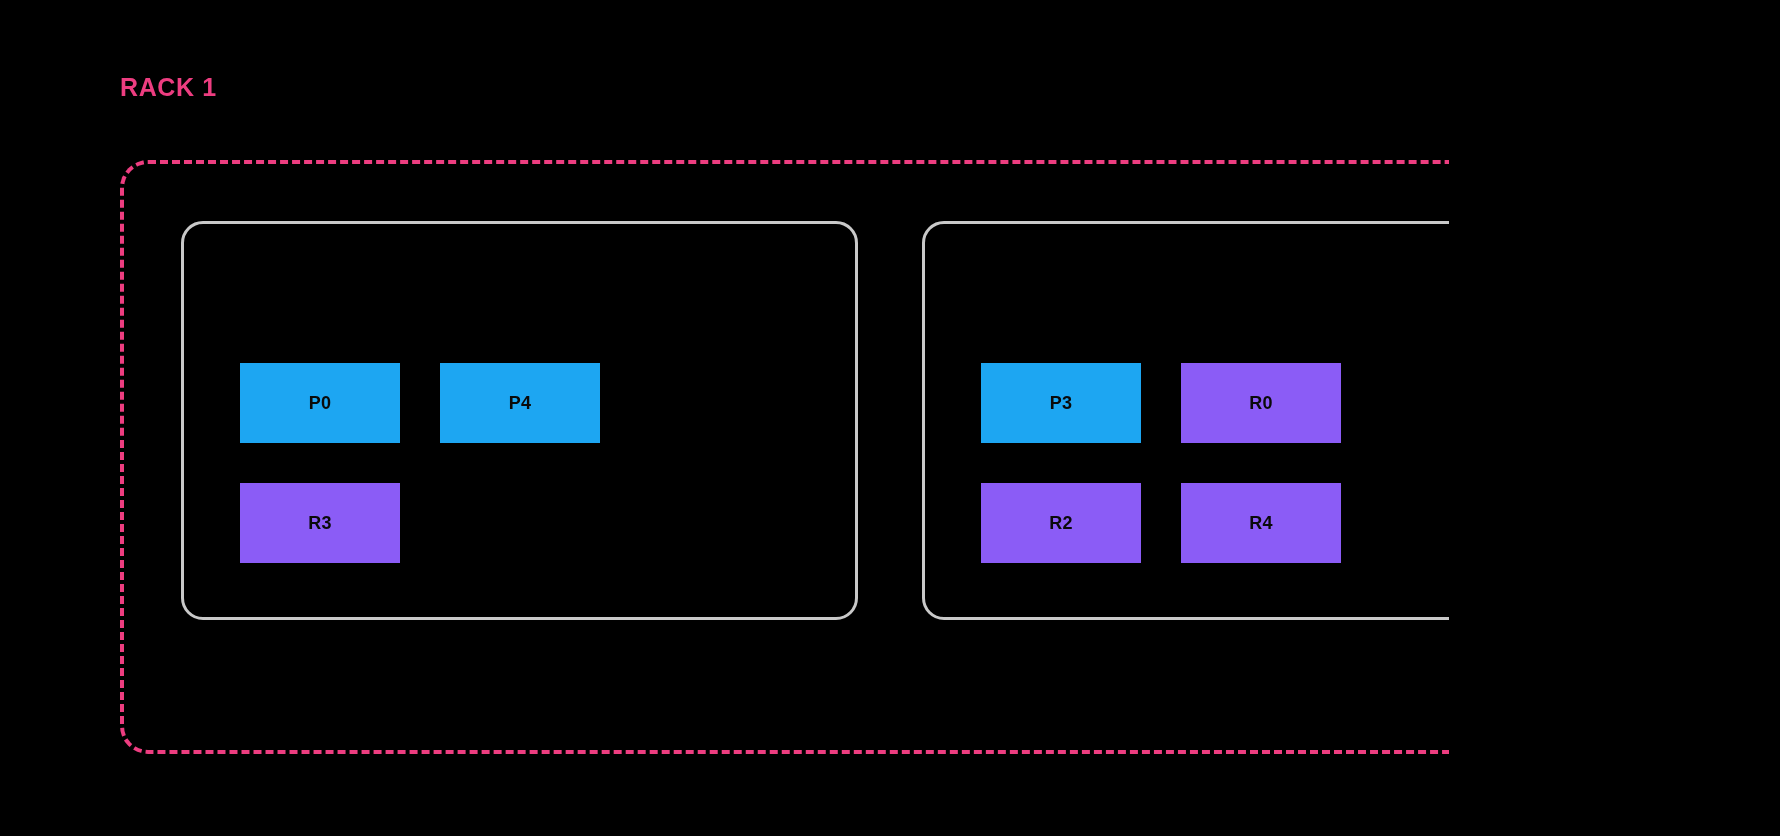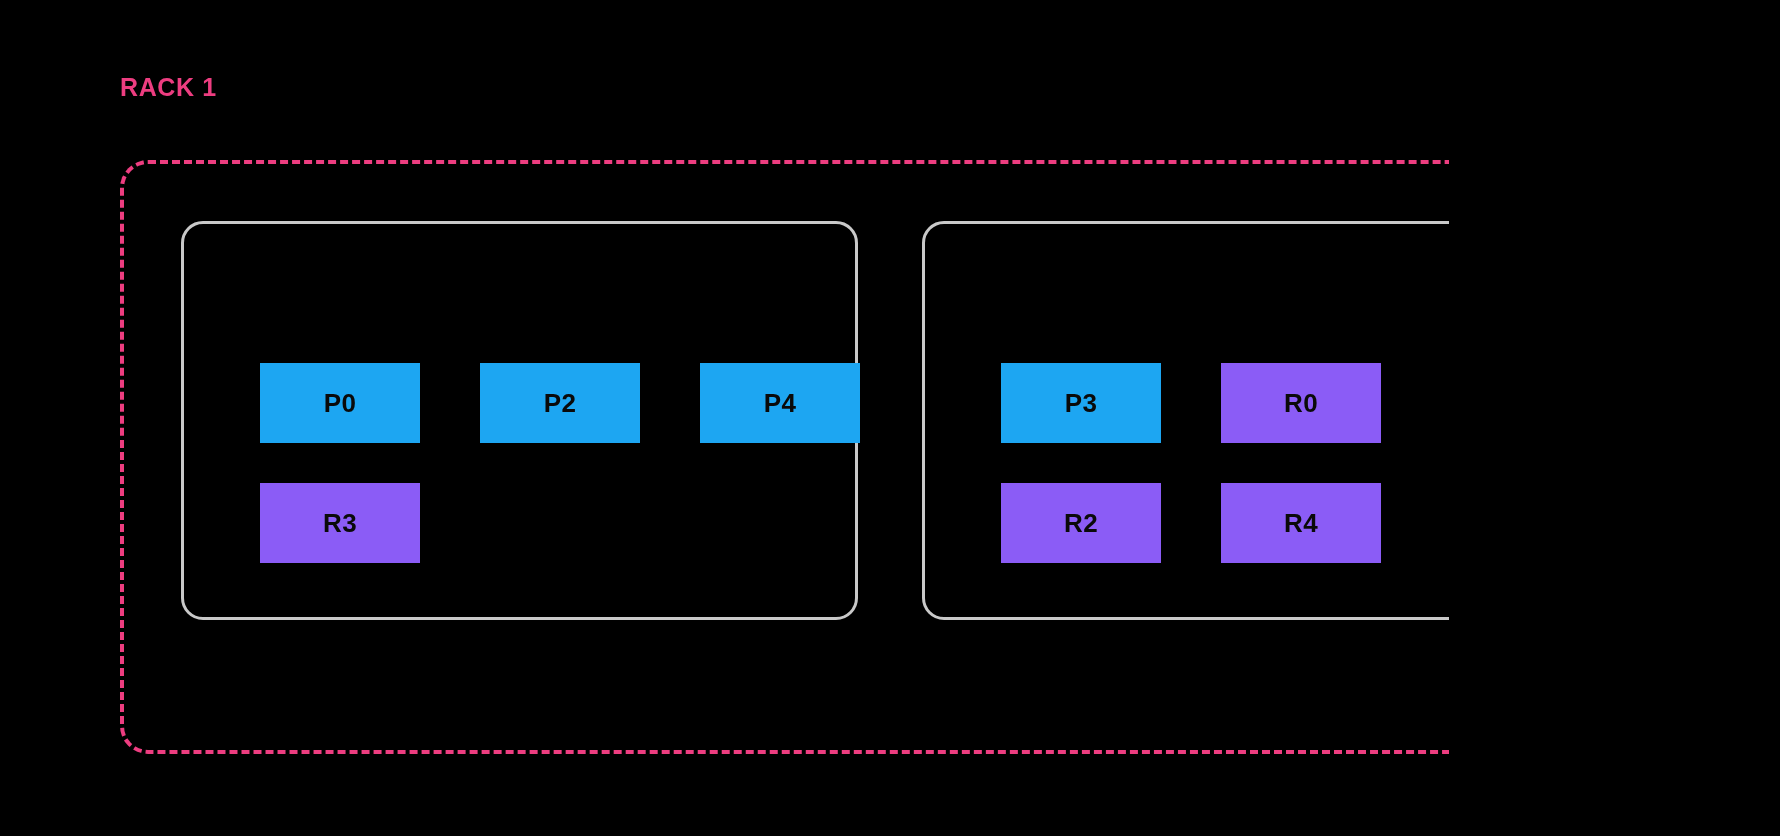--- a/index.html
+++ b/index.html
@@ -83,44 +83,42 @@
     flex-direction: row;
     gap: 40px;
   }
 
   .unit-box {
     width: 160px;
     height: 80px;
     display: flex;
     align-items: center;
     justify-content: center;
-    font-size: 26px;
+    font-size: 18px;
     font-weight: bold;
     color: #0A0A0A;
     letter-spacing: 0.3px;
     user-select: none;
-    margin-left: 20px;
   }
   .unit-primary  { background: #1DA6F2; }
   .unit-replica  { background: #8b5cf6; }
 </style>
 </head>
 <body>
 
 <div id="canvas">
 
   <div class="rack-label">RACK 1</div>
 
   <div class="rack-boundary"></div>
 
   <div class="node node-left">
     <div class="node-rows">
       <div class="node-row">
         <div class="unit-box unit-primary">P0</div>
-        <div class="unit-box unit-primary">P2</div>
         <div class="unit-box unit-primary">P4</div>
       </div>
       <div class="node-row">
         <div class="unit-box unit-replica">R3</div>
       </div>
     </div>
   </div>
 
   <div class="node node-right">
     <div class="node-rows">

